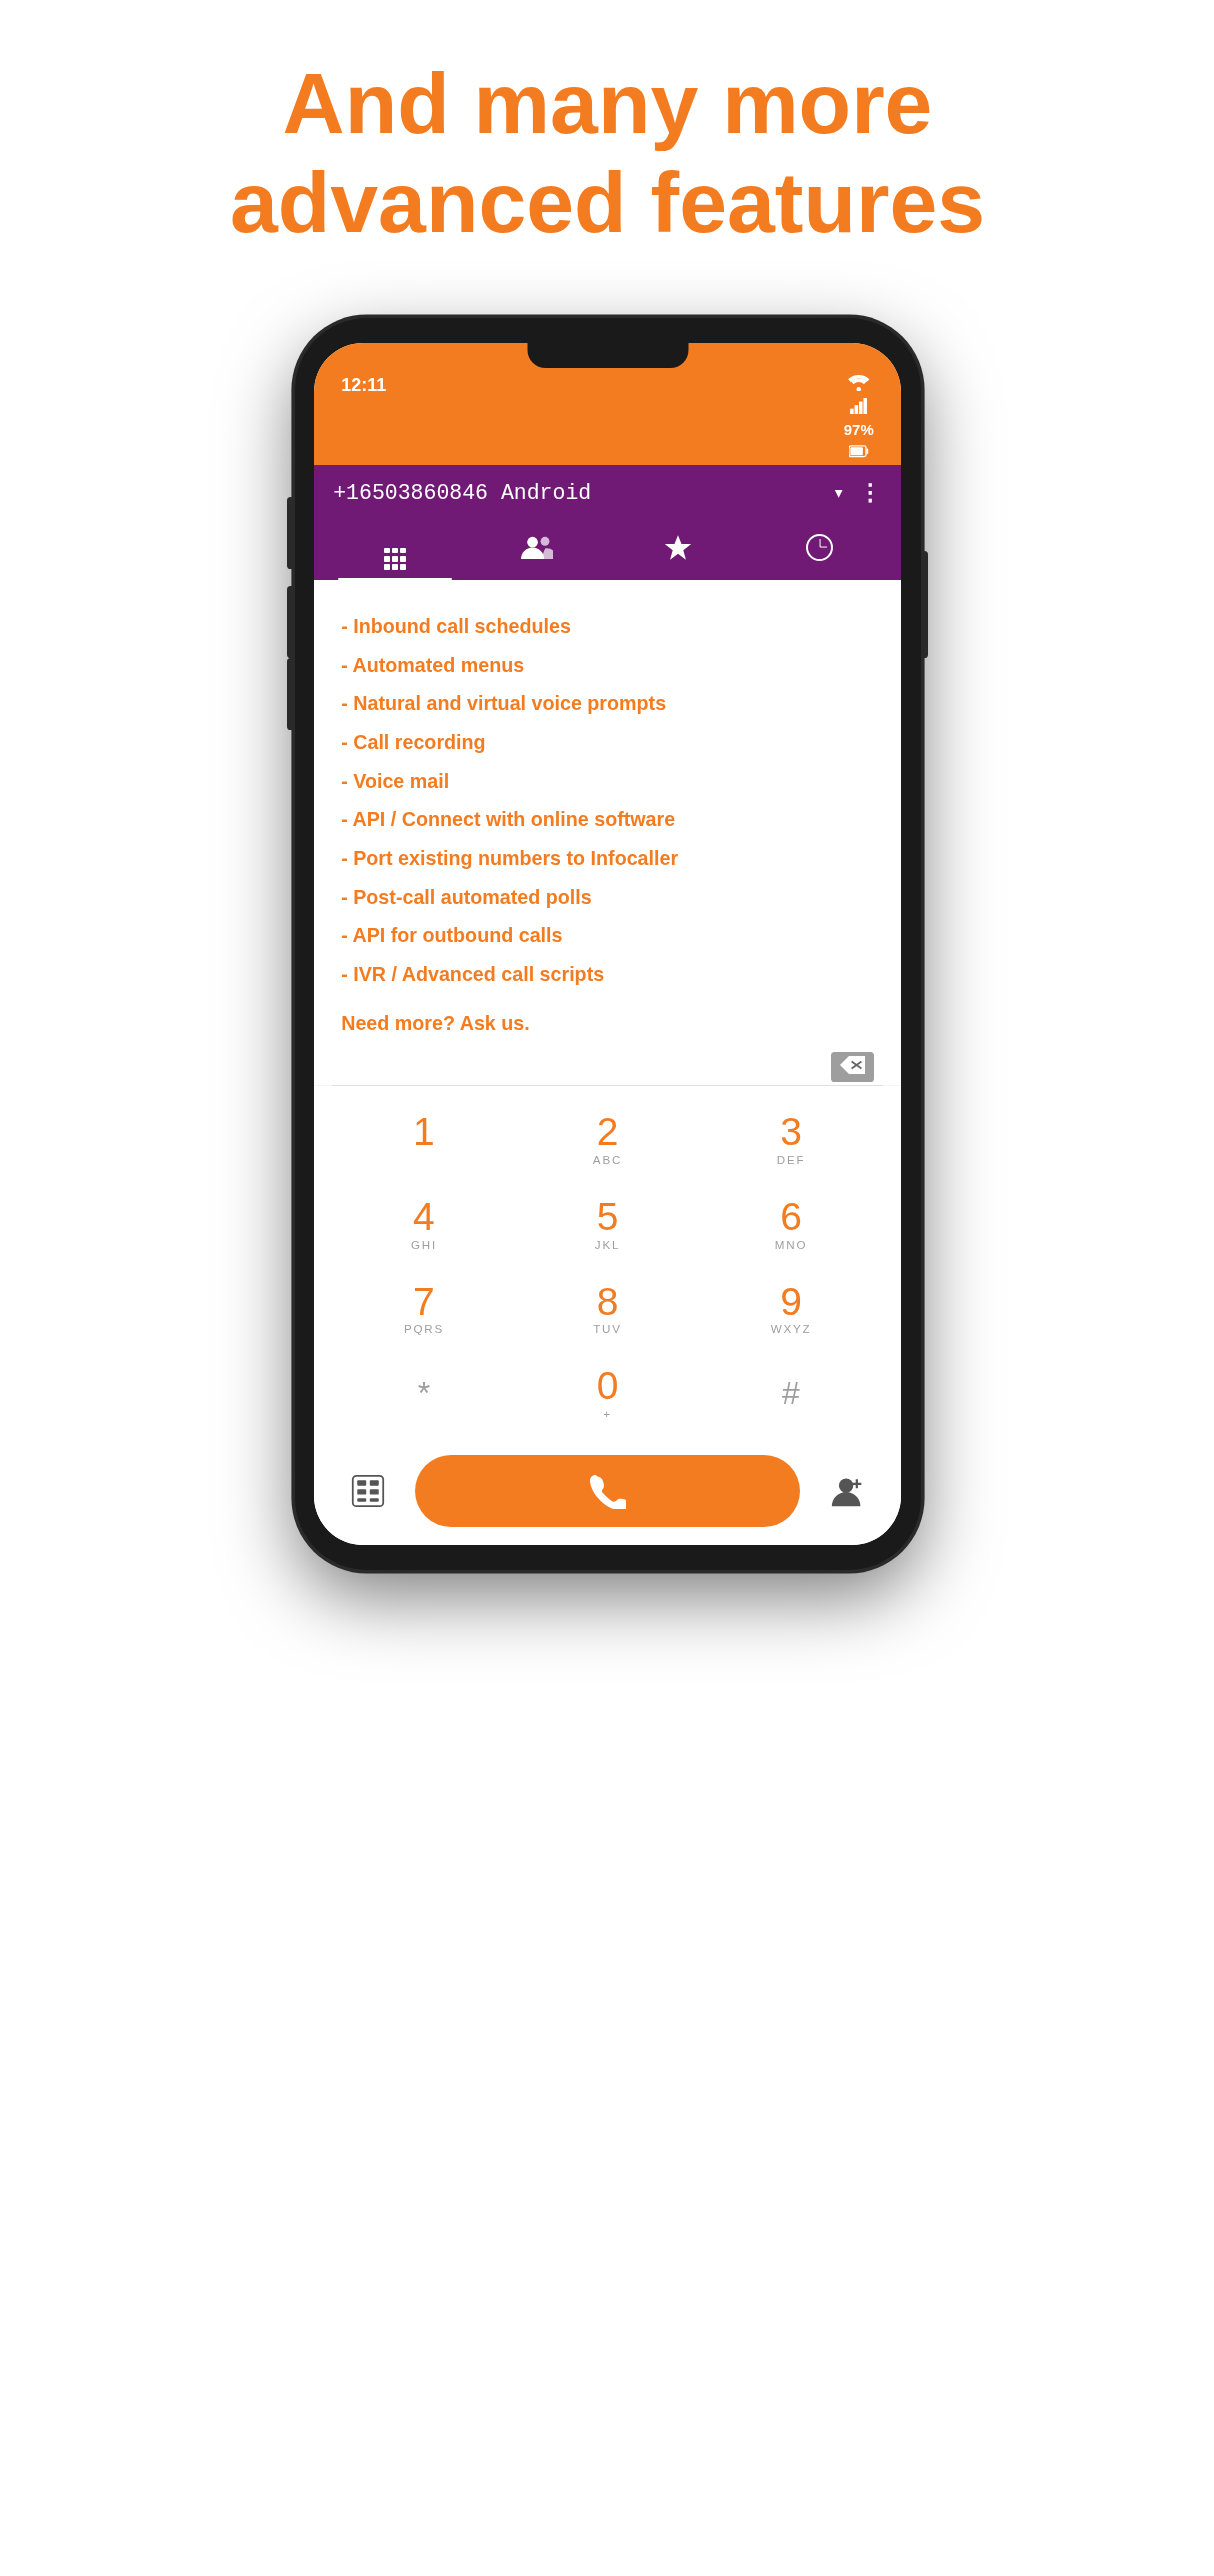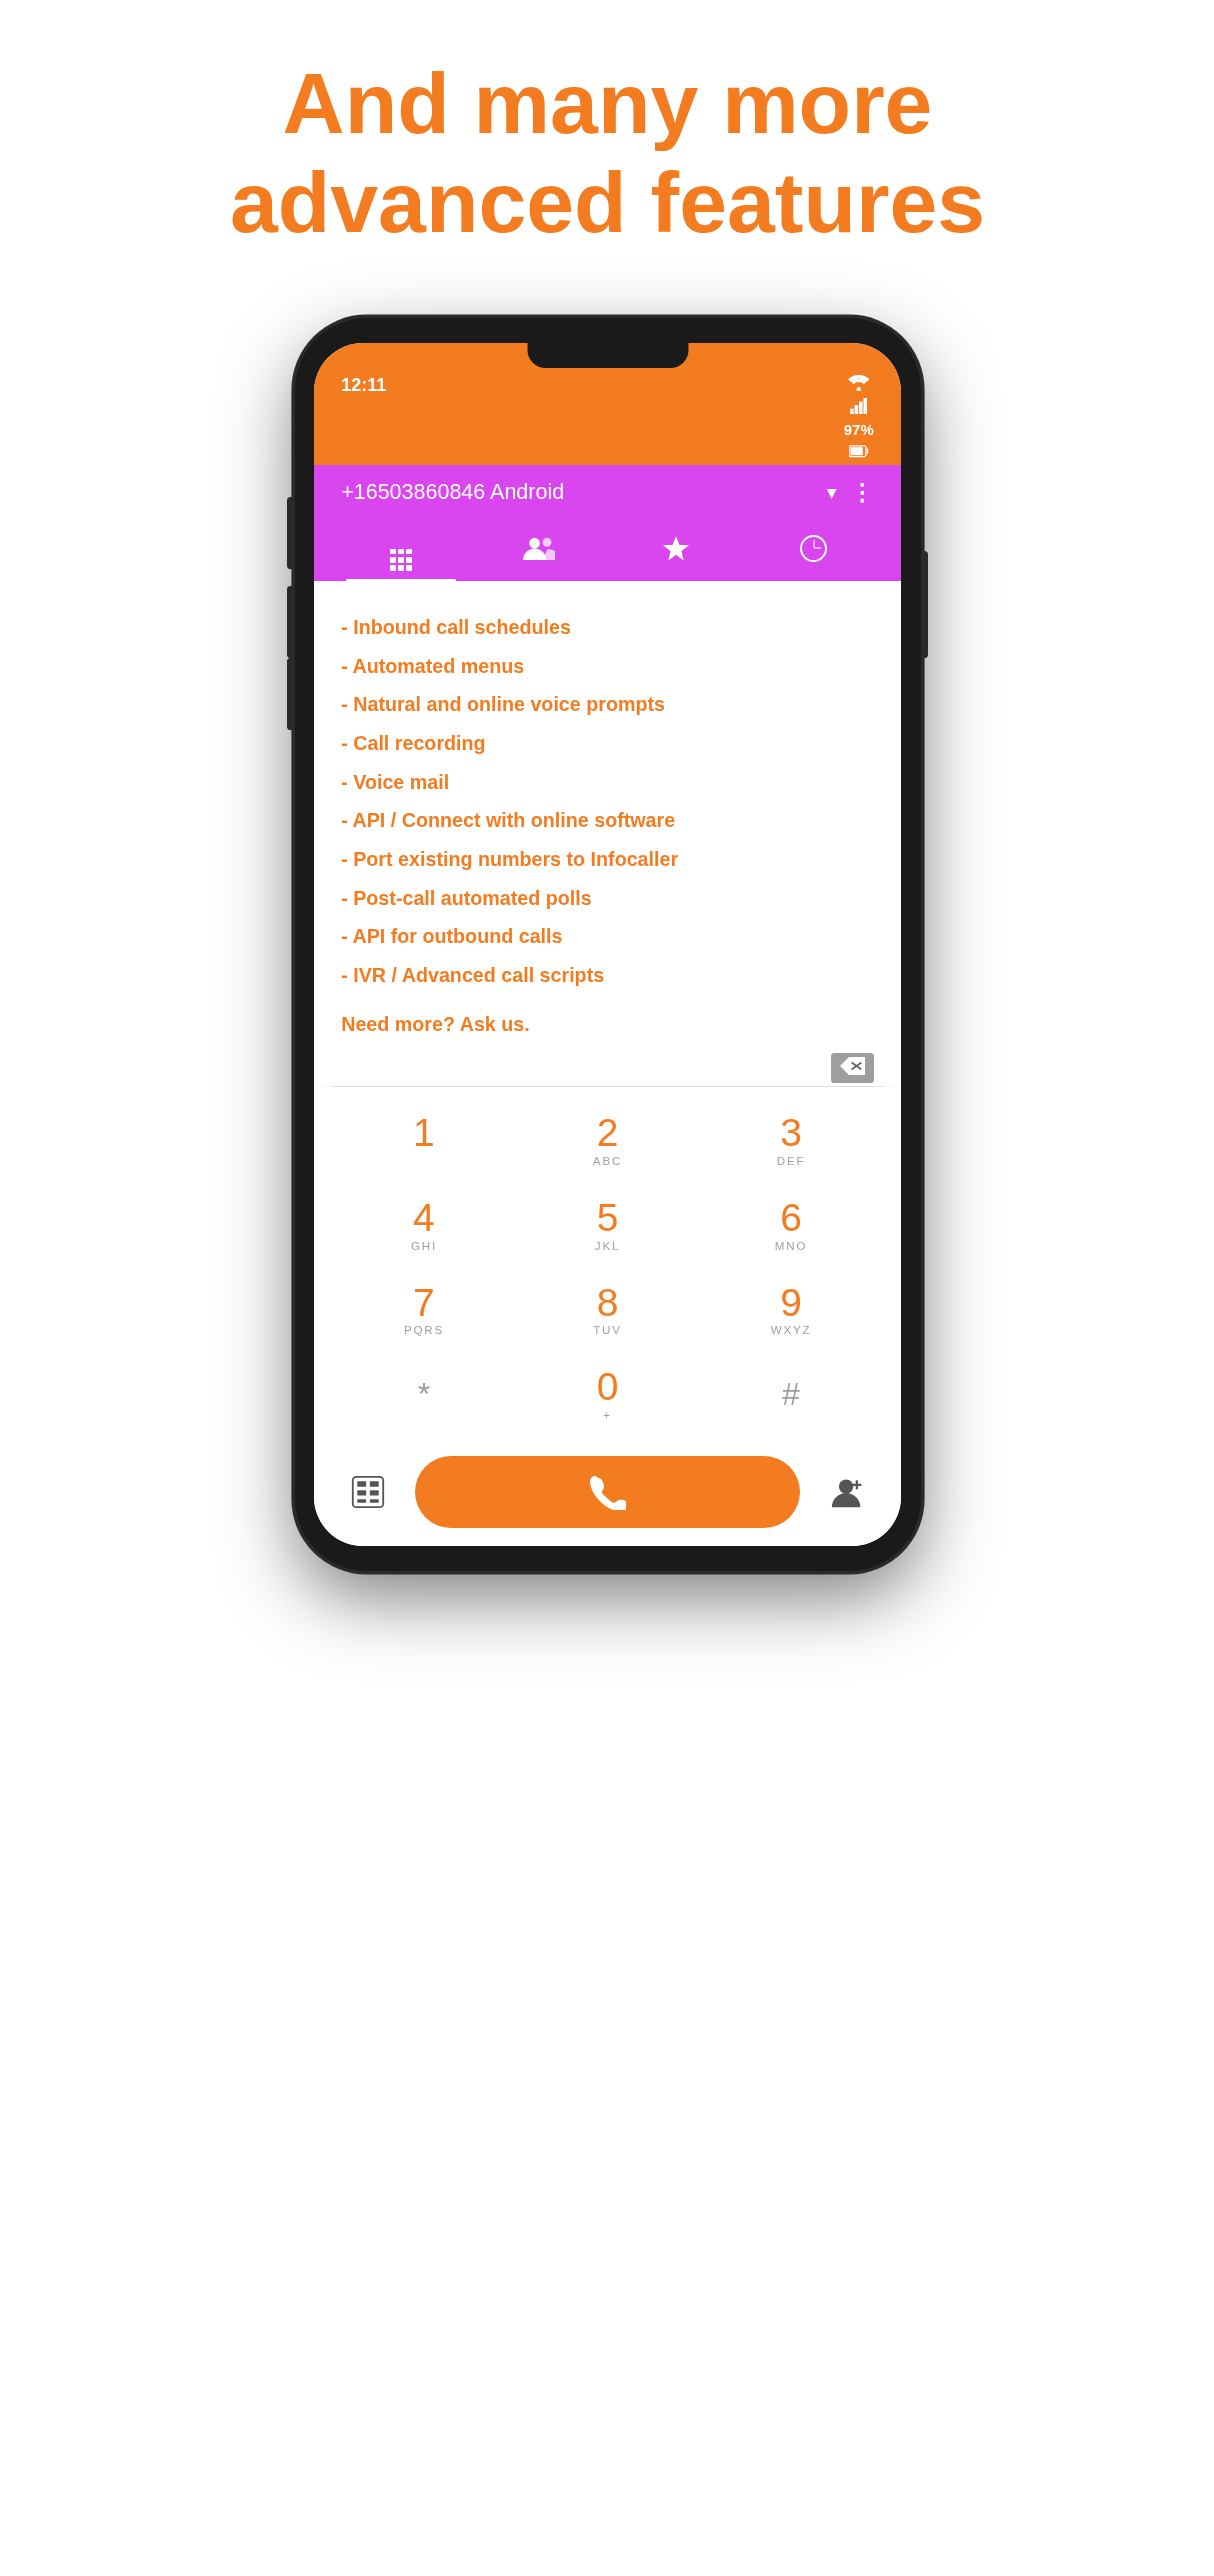--- a/index.html
+++ b/index.html
@@ -105,22 +105,23 @@
       display: flex;
       align-items: center;
       gap: 7.2px;
       color: white;
       font-size: 14.3px;
       flex-direction: column;
     }
 
     
     .app-header {
-      background: #d946ef;
-      padding: 9px 18px 0;
+      background: #701a75;
+      padding: 9px 10px 0;
+      font-family: Liberation Mono, monospace;
     }
 
     .app-title-row {
       display: flex;
       justify-content: space-between;
       align-items: center;
       padding: 5.4px 9px 12.5px;
     }
 
     .app-title {
@@ -417,21 +418,21 @@
           <div class="nav-tab">
             <div class="clock-circle"></div>
           </div>
         </div>
       </div>
 
       <div class="content-area">
         <ul class="feature-list">
           <li>- Inbound call schedules</li>
           <li>- Automated menus</li>
-          <li>- Natural and online voice prompts</li>
+          <li>- Natural and virtual voice prompts</li>
           <li>- Call recording</li>
           <li>- Voice mail</li>
           <li>- API / Connect with online software</li>
           <li>- Port existing numbers to Infocaller</li>
           <li>- Post-call automated polls</li>
           <li>- API for outbound calls</li>
           <li>- IVR / Advanced call scripts</li>
         </ul>
         <p class="ask-more">Need more? Ask us.</p>
       </div>

